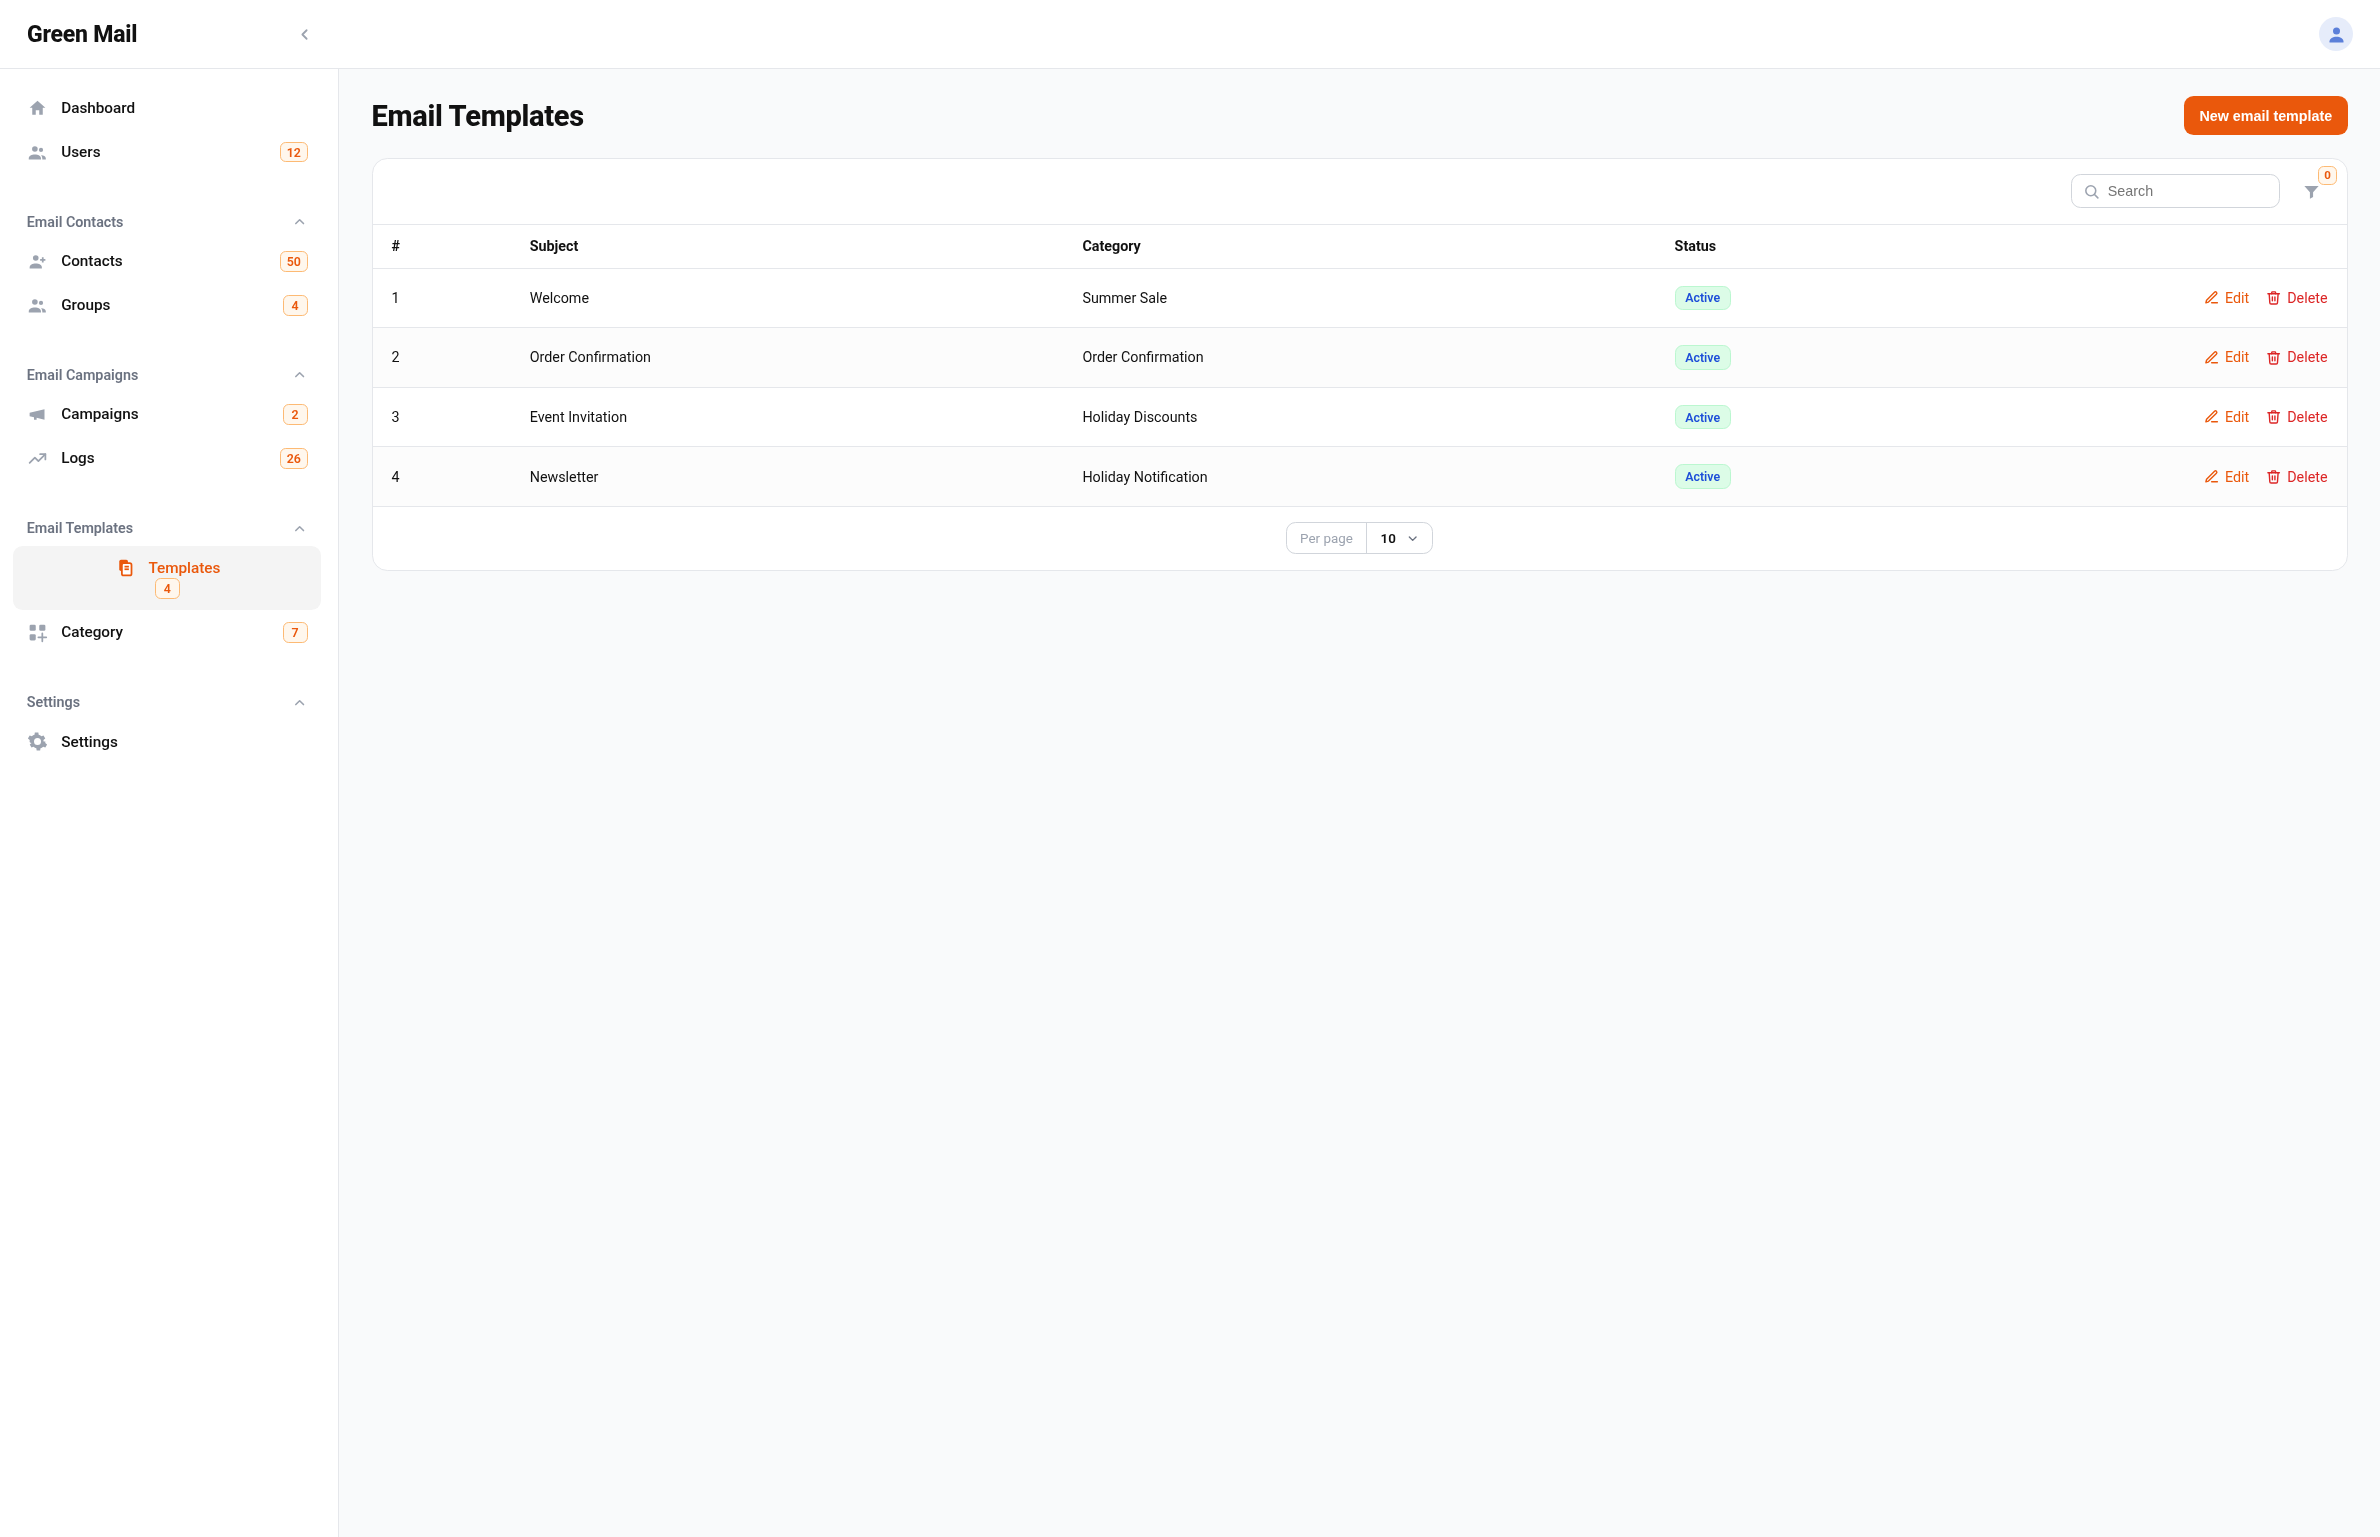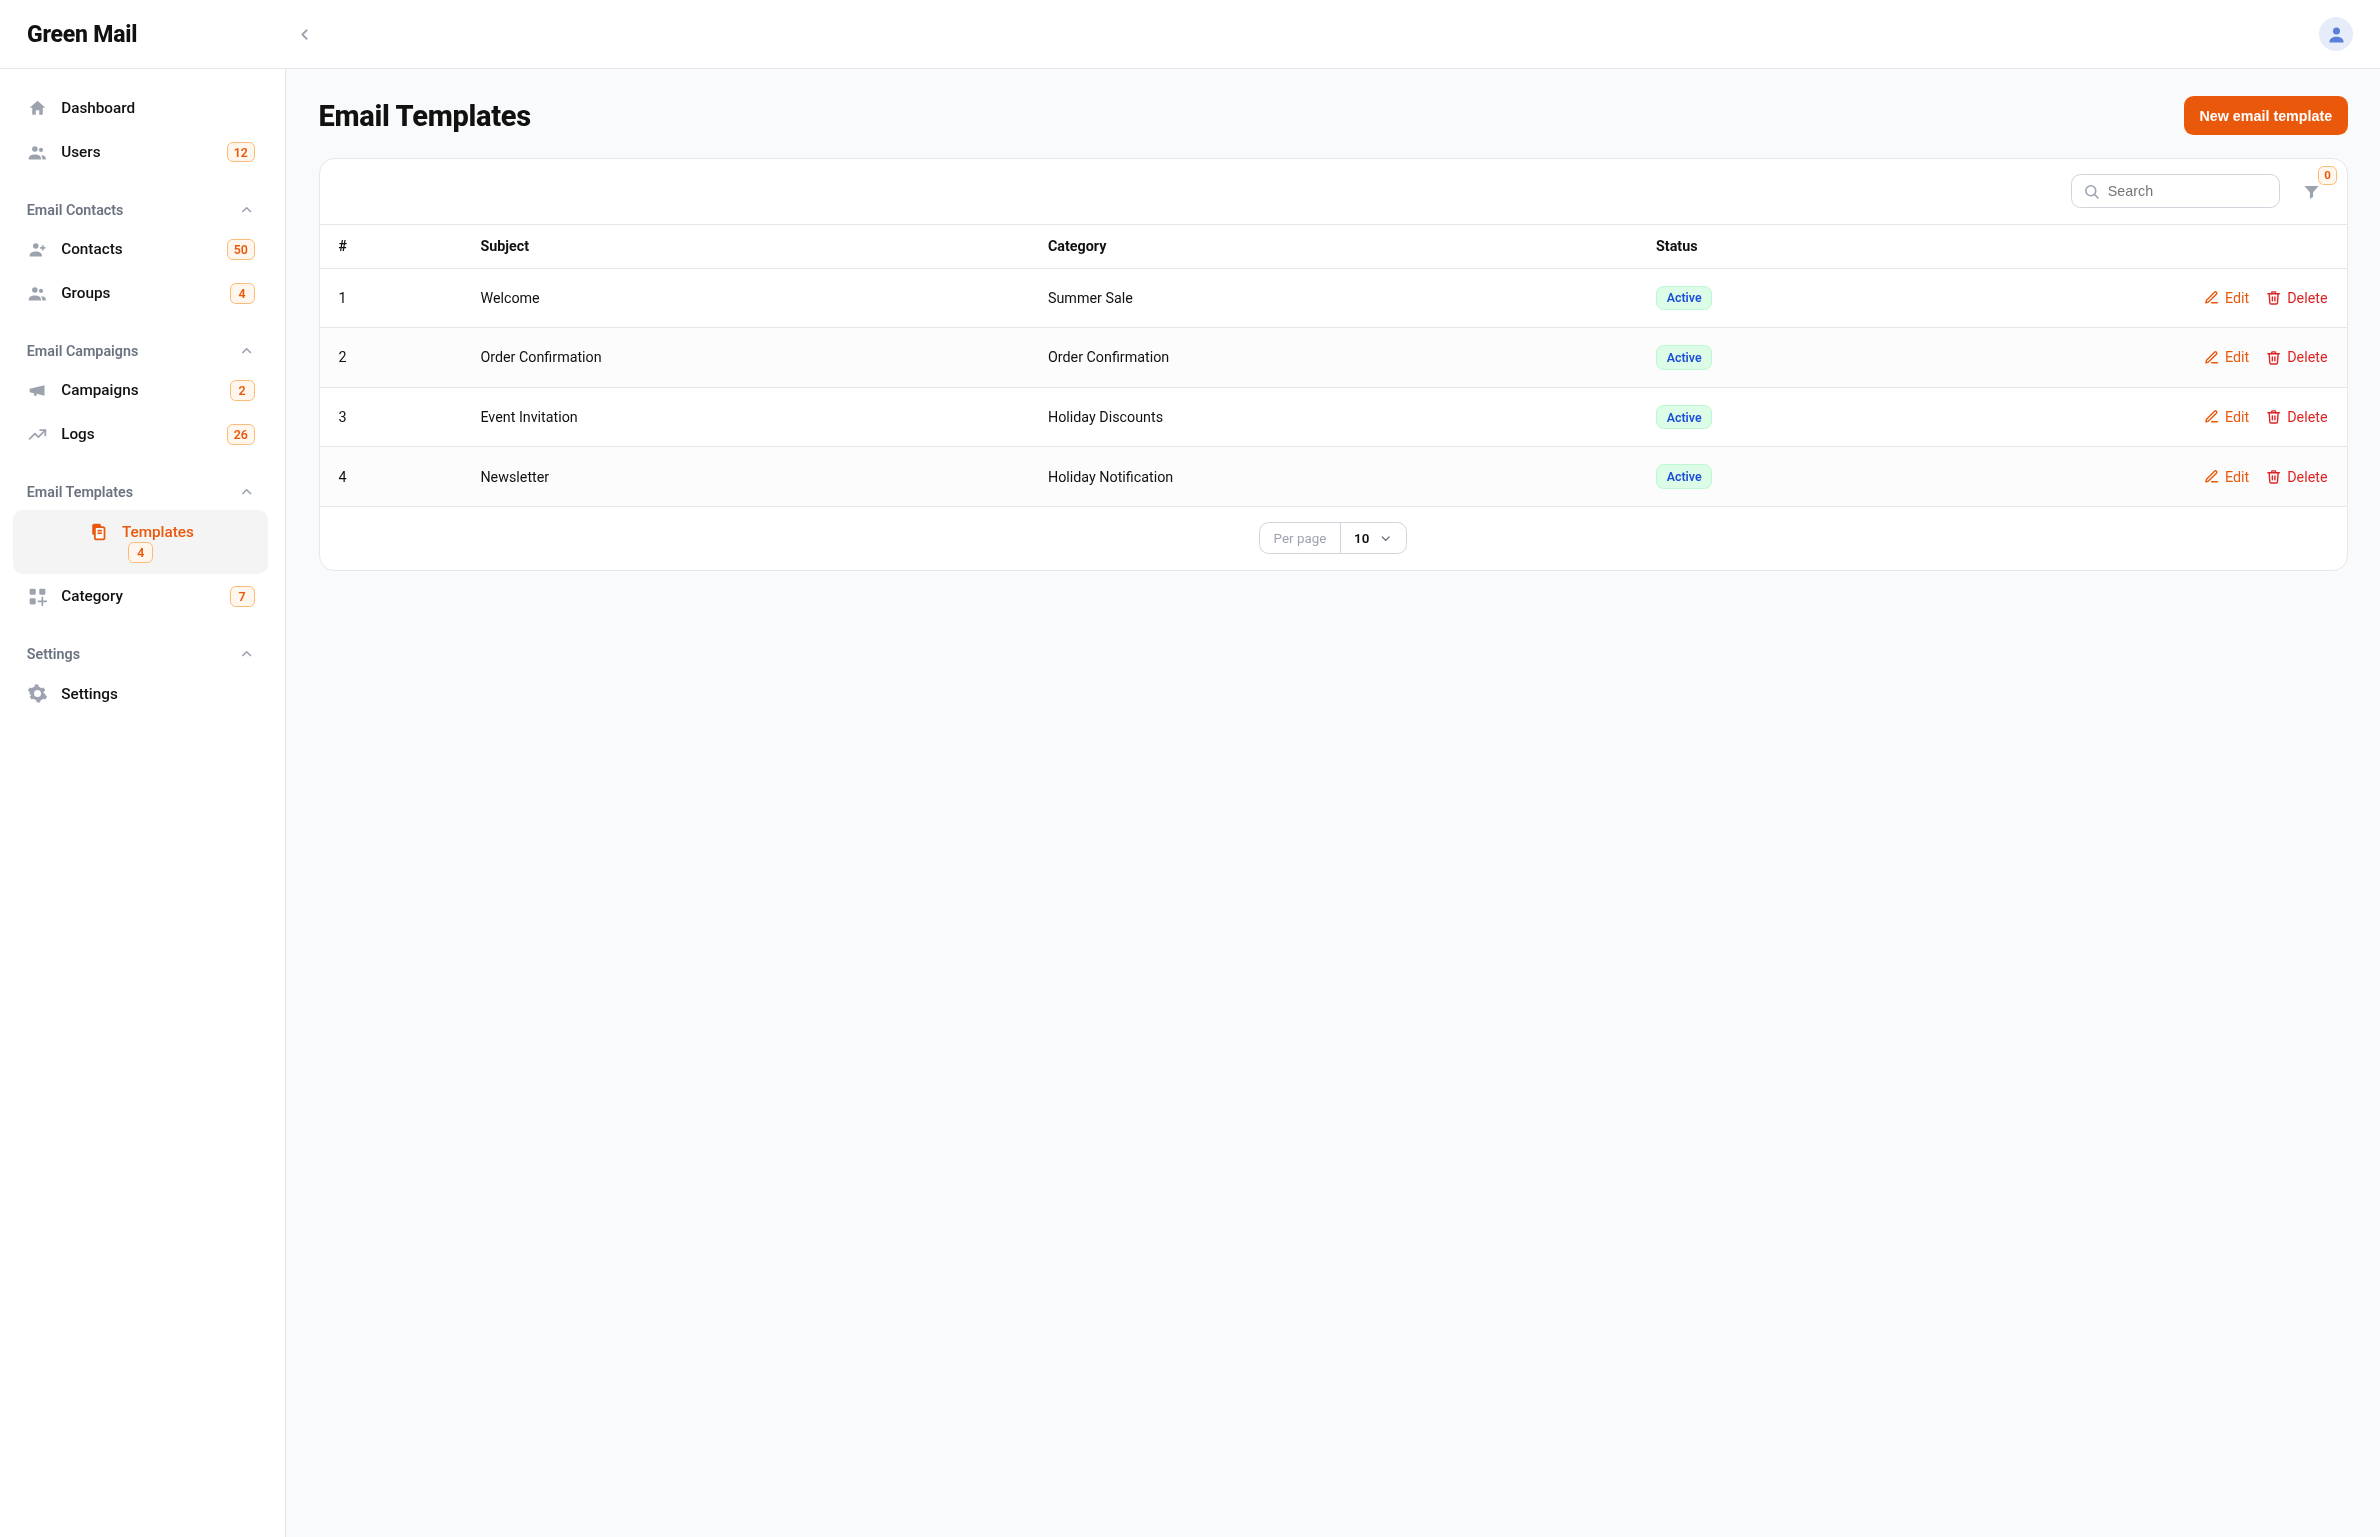--- a/index.html
+++ b/index.html
@@ -17,27 +17,27 @@
     .brand { font-size: 23px; font-weight: 800; letter-spacing: -0.01em; }
     .back-btn { width: 29px; height: 29px; display:flex; align-items:center; justify-content:center; cursor:pointer; color:#9ca3af; }
     .avatar { width: 34px; height: 34px; border-radius: 50%; background: #e6ecfa; display:flex; align-items:center; justify-content:center; }
     .avatar svg { width: 21px; height: 21px; }
 
     
     .body { display:flex; flex:1; min-height:0; }
 
     
     .sidebar {
-      width: 286px; border-right: 1px solid #e5e7eb;
+      width: 339px; border-right: 1px solid #e5e7eb;
       padding: 17px 17px 17px 13.4px;
-      display:flex; flex-direction:column; gap: 1px;
+      display:flex; flex-direction:column; gap: 13px;
     }
     .nav-group { margin-bottom: 17px; }
     .nav-heading {
-      display:flex; align-items:center; justify-content:space-between;
+      display:flex; align-items:flex-end; justify-content:space-between;
       padding: 9.6px 13.4px; color:#6b7280; font-weight:600; font-size:14.3px;
       cursor:pointer;
     }
     .nav-item {
       display:flex; align-items:center; justify-content:space-between;
       padding: 11.5px 13.4px; border-radius: 9.6px;
       color: #111; font-size: 15.3px; font-weight: 500; cursor:pointer;
     }
     .nav-item .left { display:flex; align-items:center; gap: 13.4px; }
     .nav-item .icon { width: 21px; height: 21px; color:#9ca3af; display:flex; align-items:center; justify-content:center; }

